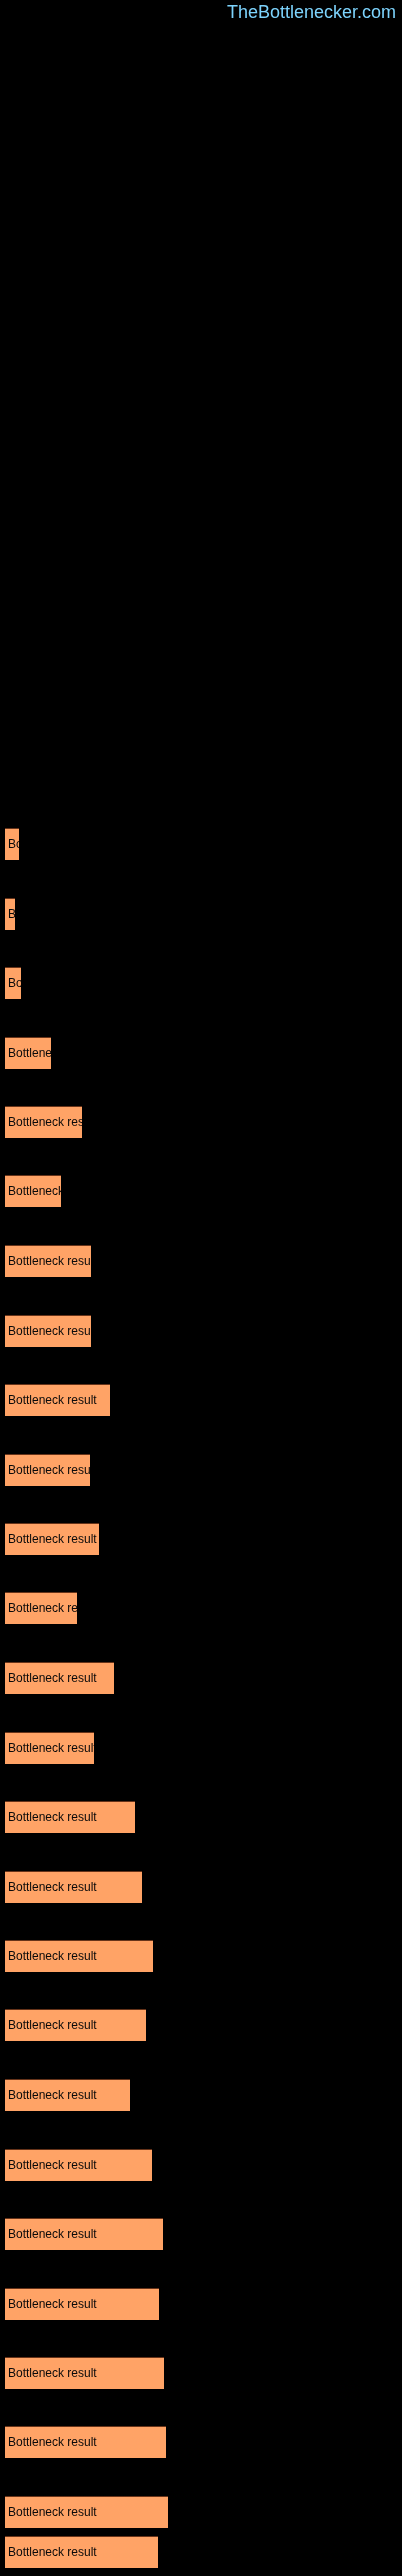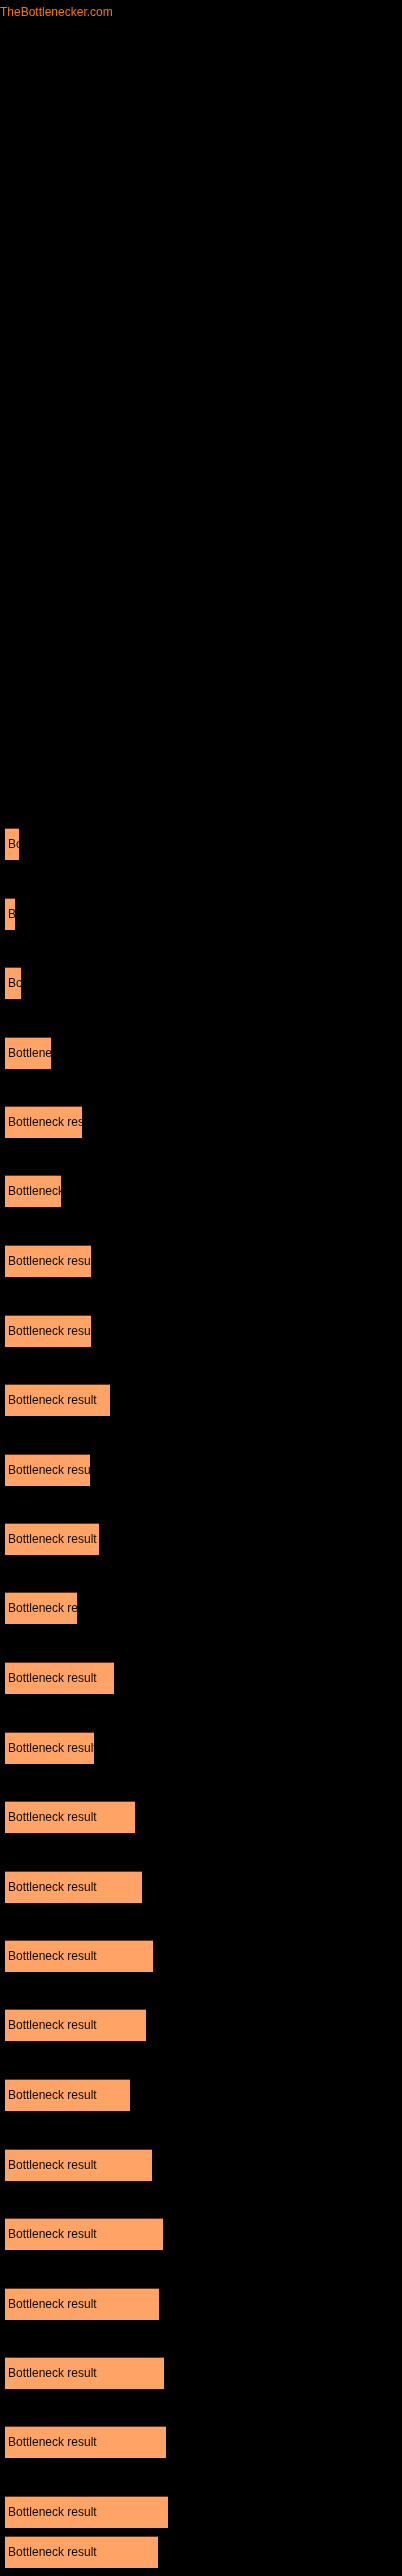--- a/index.html
+++ b/index.html
@@ -15,24 +15,24 @@
     overflow: hidden;
     font-family: "Liberation Sans", sans-serif;
     -webkit-font-smoothing: antialiased;
   }
 
   #watermark {
     position: absolute;
     top: 0px;
     left: 0px;
     width: 396px;
-    text-align: left;
-    font-size: 12px;
+    text-align: right;
+    font-size: 18px;
     line-height: 24px;
-    color: #f97316;
+    color: #7dd3fc;
     letter-spacing: 0px;
     white-space: nowrap;
     user-select: none;
   }
 
   #plot {
     position: absolute;
     left: 0;
     top: 0;
     width: 403px;

